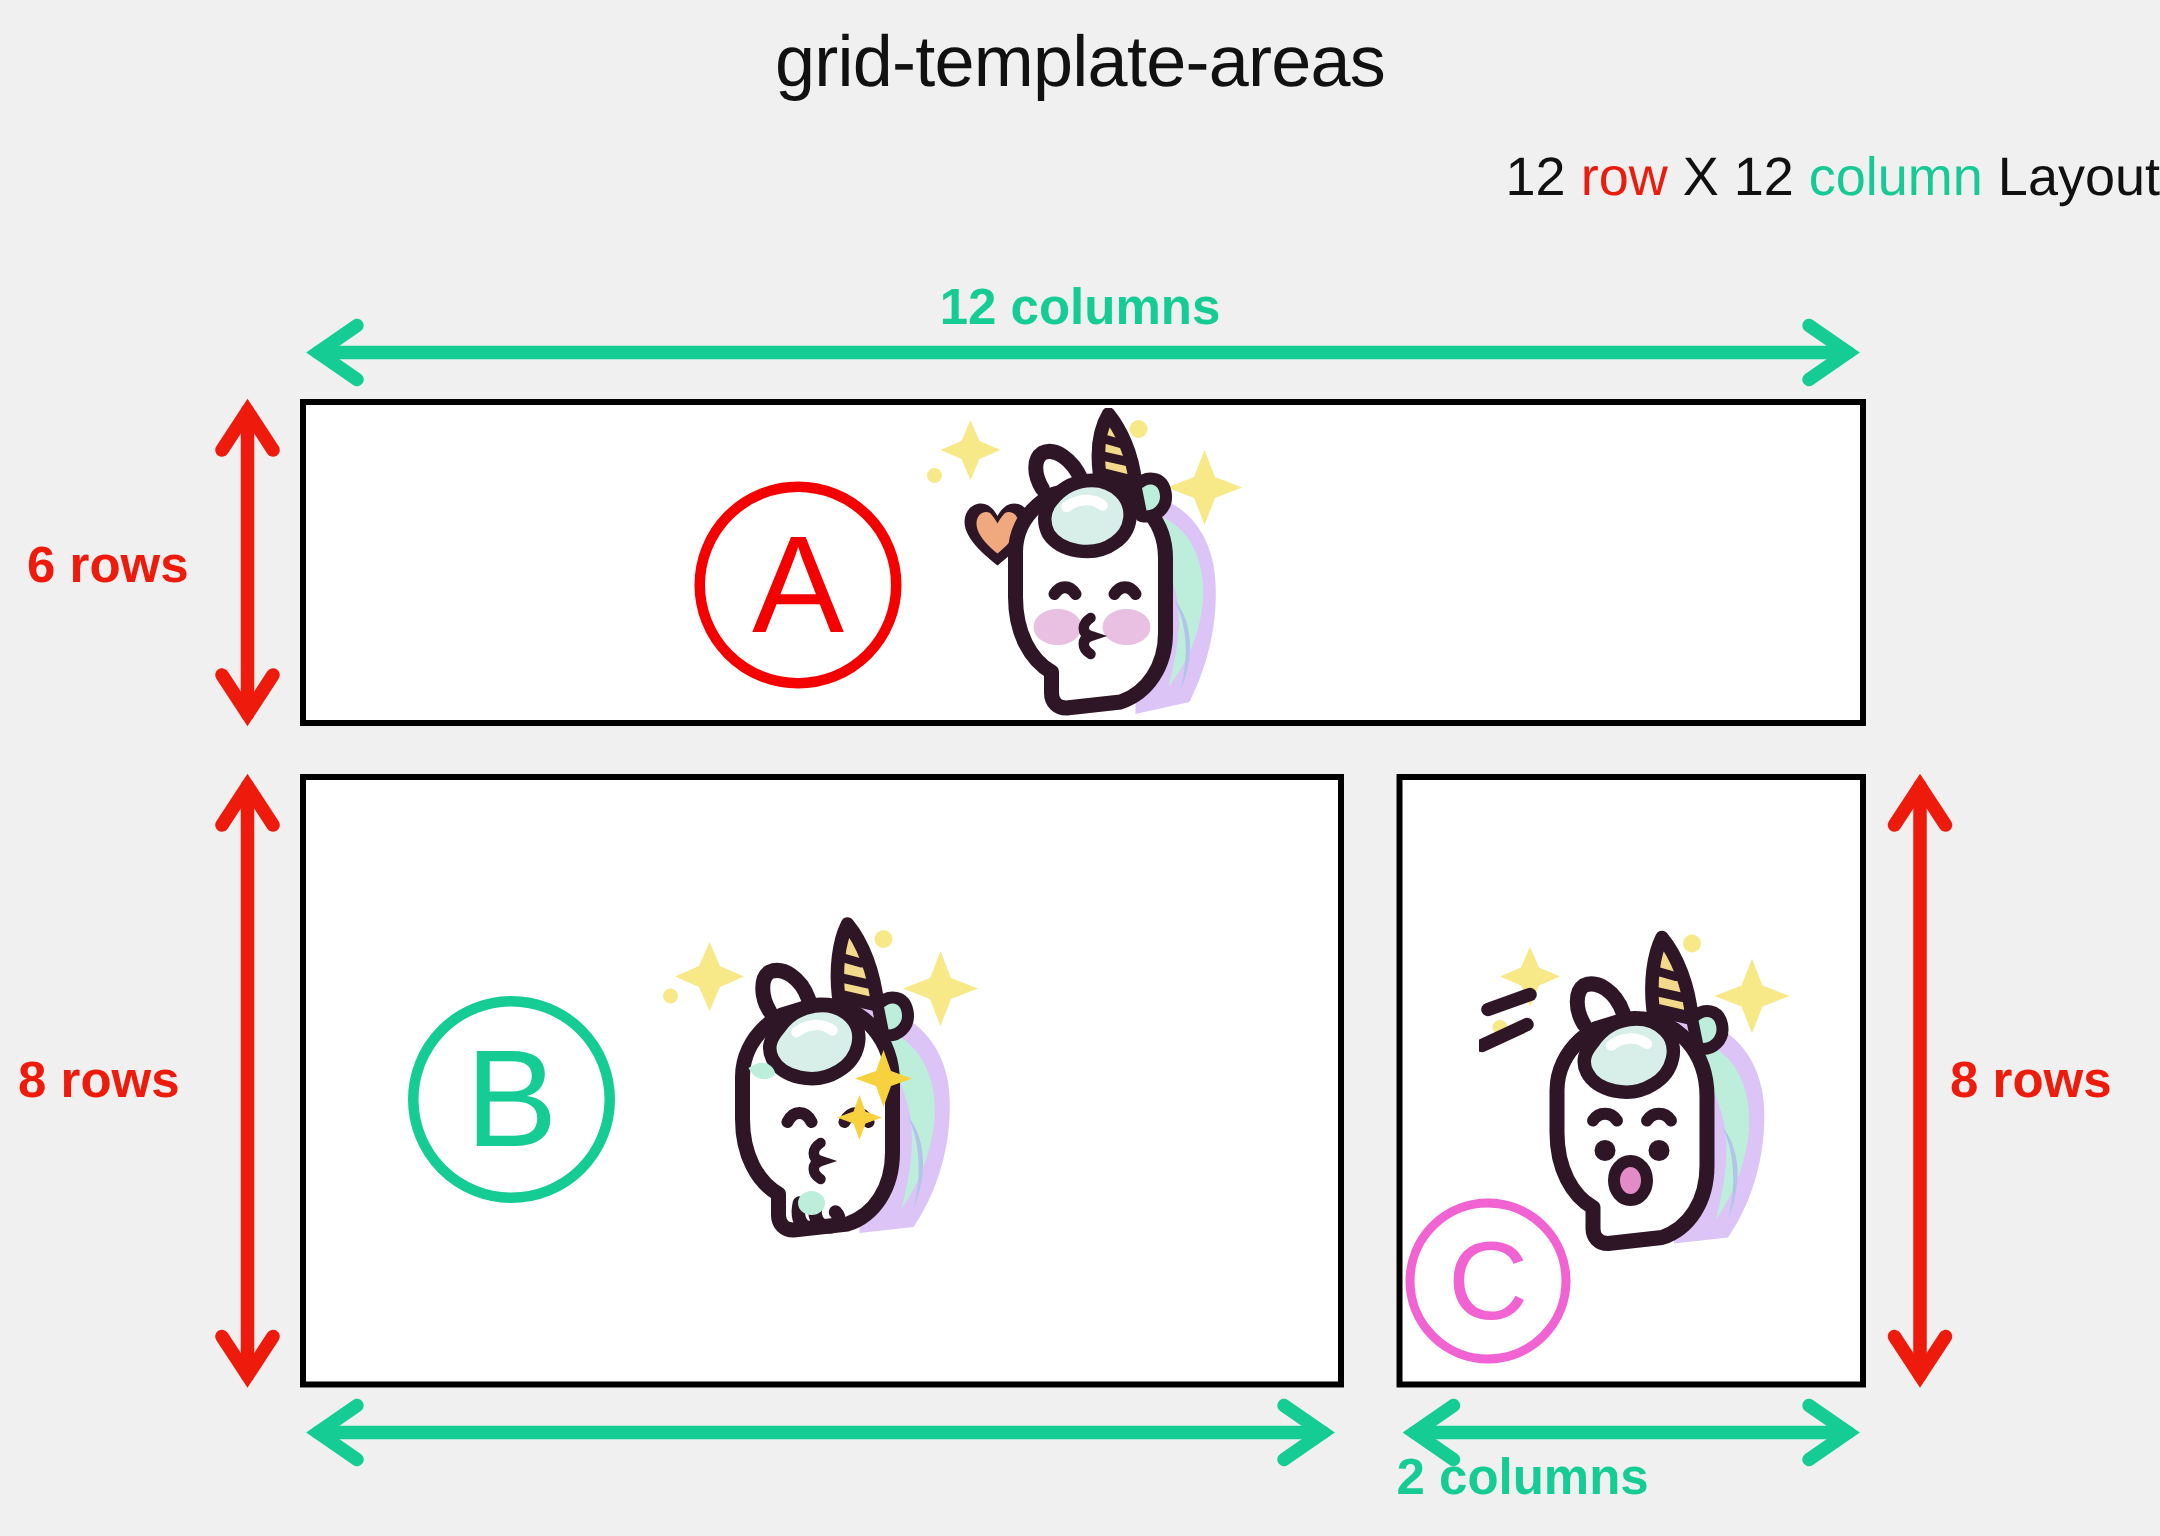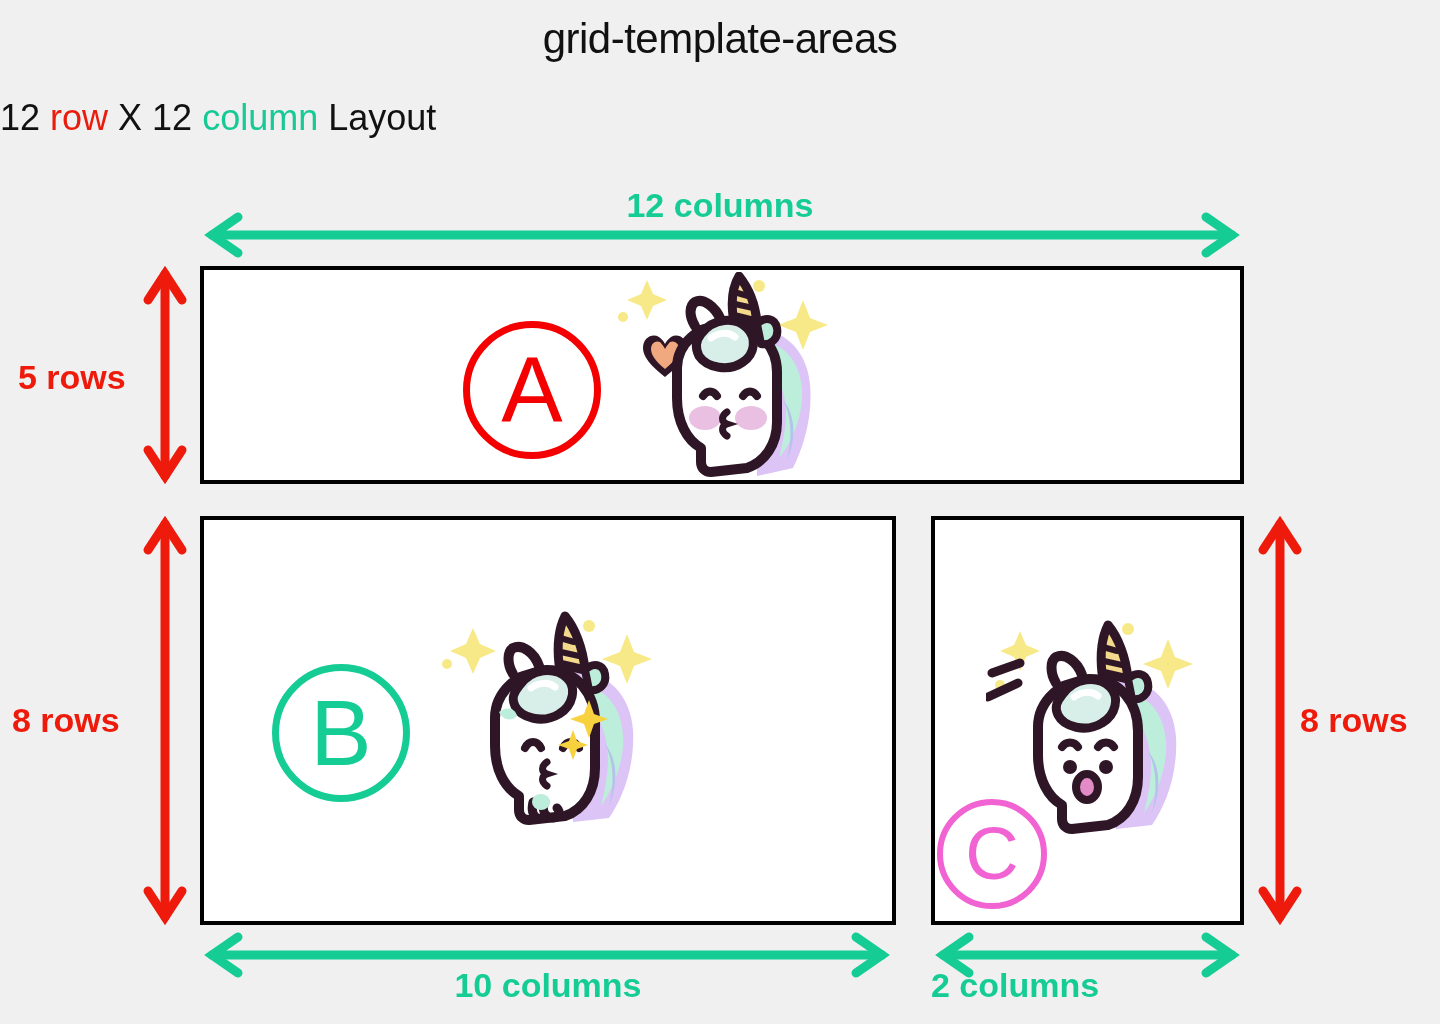--- a/index.html
+++ b/index.html
@@ -19,31 +19,31 @@
     height: 1024px;
     background: #f0f0f0;
   }
 
   
   .page-title {
     position: absolute;
     left: 0; top: 16px;
     width: 1440px;
     text-align: center;
-    font-size: 42px;
+    font-size: 48px;
     font-weight: 400;
     color: #111111;
     letter-spacing: -0.5px;
     line-height: 1.1;
   }
   .page-subtitle {
     position: absolute;
     left: 0; top: 96px;
     width: 1440px;
-    text-align: left;
+    text-align: right;
     font-size: 36px;
     font-weight: 400;
     color: #111111;
     line-height: 1.2;
     white-space: pre;
   }
   .page-subtitle .tok-row    { color: #ea1c0d; }
   .page-subtitle .tok-column { color: #17c995; }
 
   
@@ -134,21 +134,21 @@
   <div class="dim-label dim-green" id="label-12-columns">12 columns</div>
 
   <svg class="arrow-svg" id="arrow-top" viewBox="0 0 1048 42">
     <g stroke="#15cc95" stroke-width="9" fill="none" stroke-linecap="round">
       <line x1="14" y1="21" x2="1034" y2="21"></line>
       <polyline points="40,3 14,21 40,39"></polyline>
       <polyline points="1008,3 1034,21 1008,39"></polyline>
     </g>
   </svg>
 
-  <div class="dim-label dim-red" id="label-4-rows">5 rows</div>
+  <div class="dim-label dim-red" id="label-4-rows">6 rows</div>
 
   <svg class="arrow-svg" id="arrow-left-4" viewBox="0 0 44 226">
     <g stroke="#ee1b0c" stroke-width="9" fill="none" stroke-linecap="round">
       <line x1="22" y1="12" x2="22" y2="214"></line>
       <polyline points="5,38 22,12 39,38"></polyline>
       <polyline points="5,188 22,214 39,188"></polyline>
     </g>
   </svg>
 
   <div class="dim-label dim-red" id="label-8-rows-l">8 rows</div>
@@ -334,21 +334,20 @@
     <ellipse cx="101" cy="176" rx="11" ry="13" fill="#e28bc6" stroke="#2e1627" stroke-width="8"></ellipse>
   </svg>
 
   <svg class="arrow-svg" id="arrow-bot-b" viewBox="0 0 698 42">
     <g stroke="#15cc95" stroke-width="9" fill="none" stroke-linecap="round">
       <line x1="14" y1="21" x2="684" y2="21"></line>
       <polyline points="40,3 14,21 40,39"></polyline>
       <polyline points="658,3 684,21 658,39"></polyline>
     </g>
   </svg>
-  <div class="dim-label dim-green" id="label-10-columns">10 columns</div>
 
   <svg class="arrow-svg" id="arrow-bot-c" viewBox="0 0 317 42">
     <g stroke="#15cc95" stroke-width="9" fill="none" stroke-linecap="round">
       <line x1="14" y1="21" x2="303" y2="21"></line>
       <polyline points="40,3 14,21 40,39"></polyline>
       <polyline points="277,3 303,21 277,39"></polyline>
     </g>
   </svg>
   <div class="dim-label dim-green" id="label-2-columns">2 columns</div>
 

